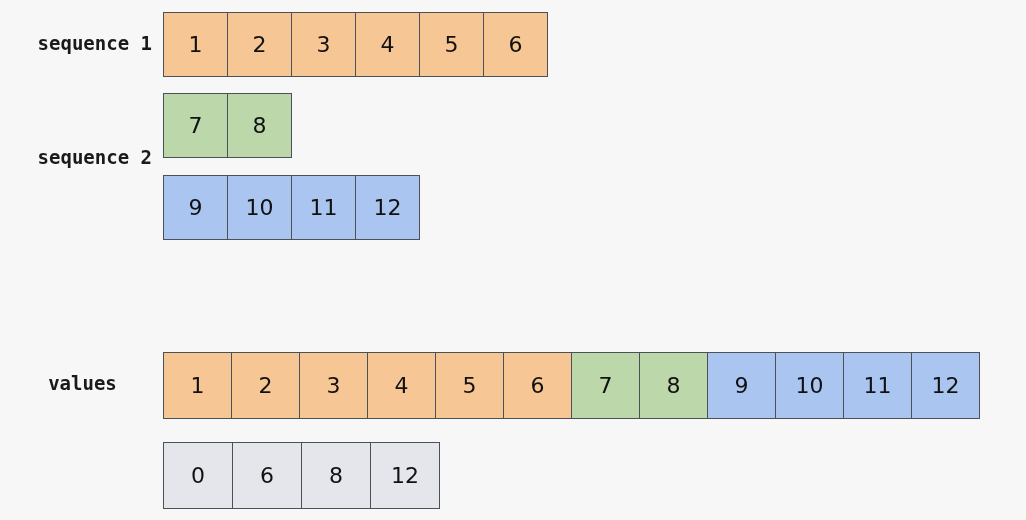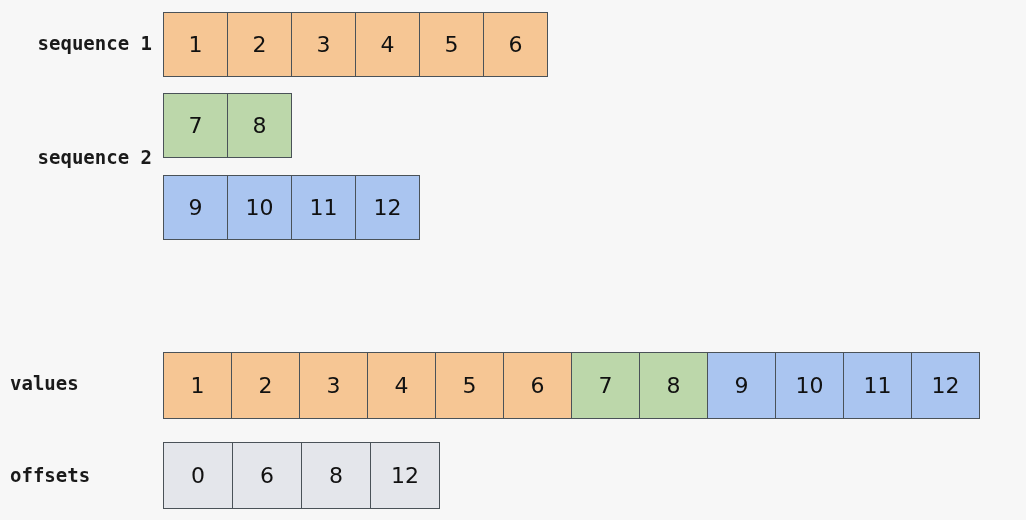--- a/index.html
+++ b/index.html
@@ -27,20 +27,21 @@
     font-weight: bold;
     font-size: 19px;
     color: #1a1a1a;
     white-space: pre;
     line-height: 1;
   }
   .row-label.right {
     text-align: right;
   }
   .row-label.center {
+    text-align: center;
   }
 
   
   .strip {
     position: absolute;
     display: flex;
     box-sizing: border-box;
   }
   .cell {
     box-sizing: border-box;
@@ -132,21 +133,20 @@
       <div class="cell orange">5</div>
       <div class="cell orange">6</div>
       <div class="cell green">7</div>
       <div class="cell green">8</div>
       <div class="cell blue">9</div>
       <div class="cell blue">10</div>
       <div class="cell blue">11</div>
       <div class="cell blue">12</div>
     </div>
 
-  <div class="row-label center" id="offsets-label">offsets</div>
   <div class="strip" id="offsets-strip">
       <div class="cell gray">0</div>
       <div class="cell gray">6</div>
       <div class="cell gray">8</div>
       <div class="cell gray">12</div>
     </div>
 
 </div>
 
 </body></html>

